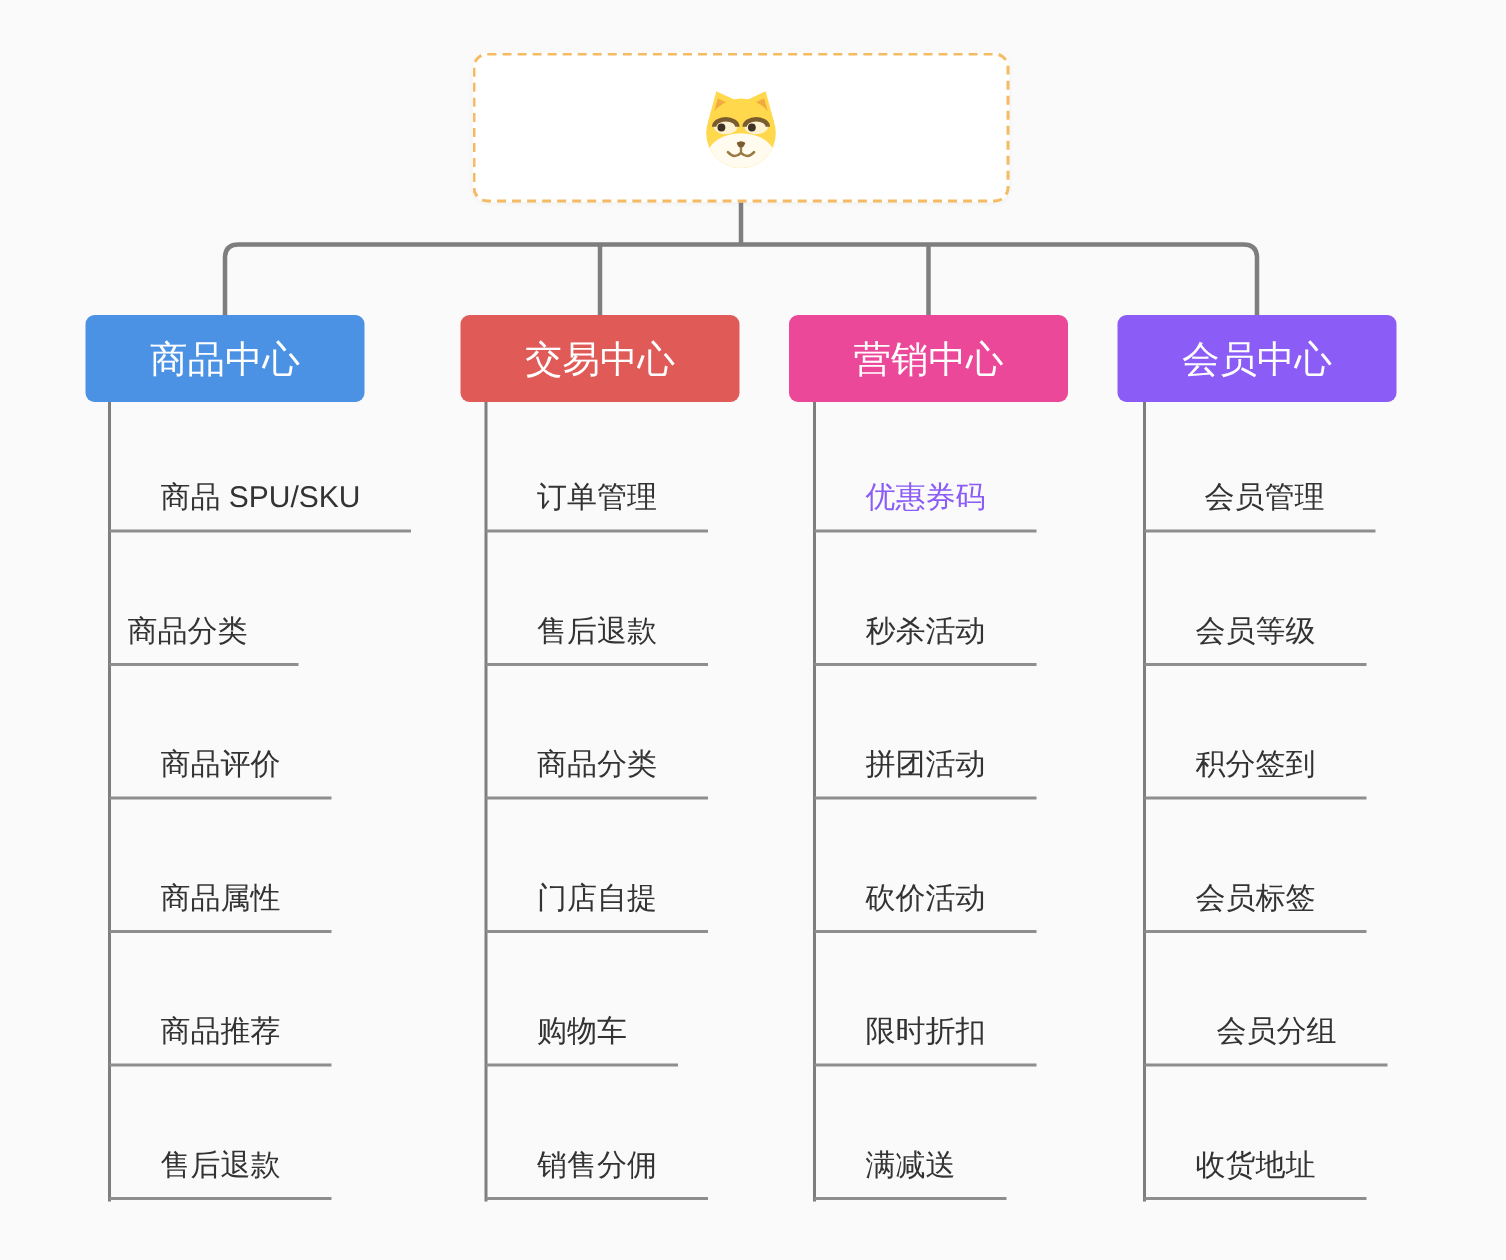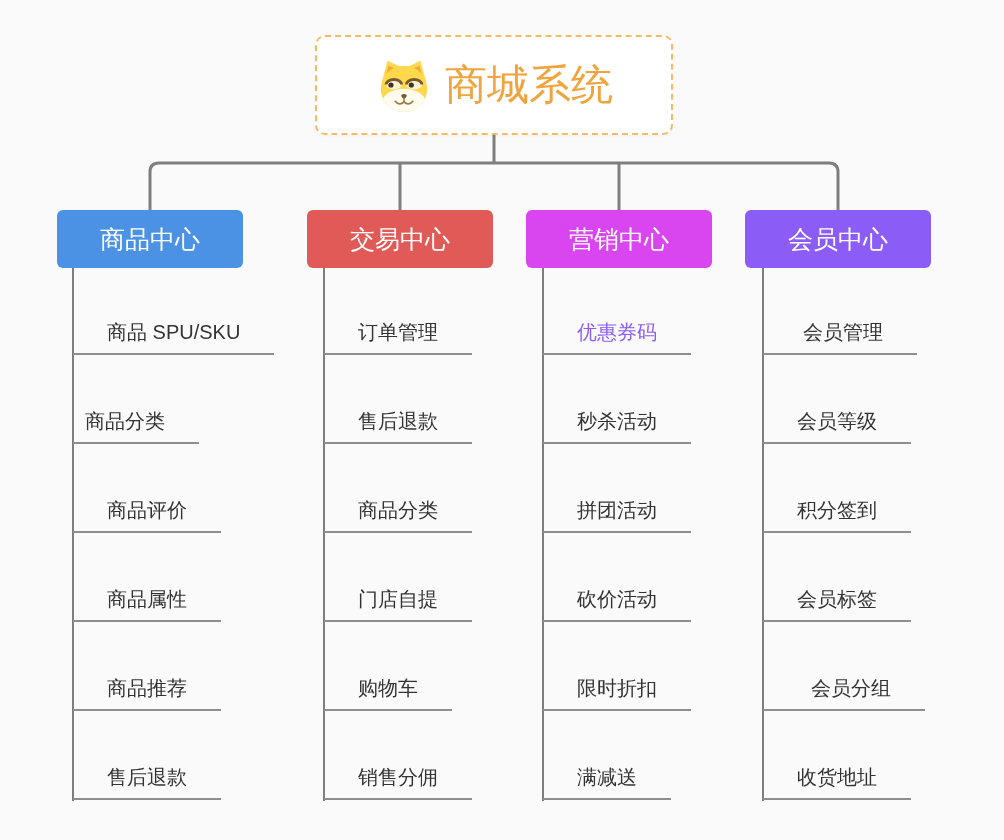--- a/index.html
+++ b/index.html
@@ -100,21 +100,20 @@
         <path d="M11.5,29.5 A8,5.2 0 0 1 27.5,29.5" fill="none" stroke="#7a5c2e" stroke-width="3"></path>
         <circle cx="16.5" cy="30" r="2.7" fill="#3f3222"></circle>
         <ellipse cx="40.5" cy="29.5" rx="8" ry="5.2" fill="#fdf3d4"></ellipse>
         <path d="M32.5,29.5 A8,5.2 0 0 1 48.5,29.5" fill="none" stroke="#7a5c2e" stroke-width="3"></path>
         <circle cx="37.5" cy="30" r="2.7" fill="#3f3222"></circle>
         <path d="M27,40.5 q3,-2.2 6,0 q-1,3.5 -3,3.5 q-2,0 -3,-3.5 z" fill="#7a5c2e"></path>
         <path d="M30,43.5 V47.5" stroke="#9a7a46" stroke-width="1.6" fill="none"></path>
         <path d="M21,47 Q25.5,52 30,47.5 Q34.5,52 39,47" stroke="#9a7a46" stroke-width="1.8" fill="none" stroke-linecap="round"></path>
       </svg>
     </span>
-    <span class="root-label" style="color: rgb(240, 164, 62);">商城系统</span>
   </div>
 
   <div id="branches">
       <div class="branch-node" style="left: 57px; background: rgb(76, 146, 228);">
         <span>商品中心</span>
       </div>
       <div class="leaf-node" style="left: 73px; top: 355px; border-bottom-color: rgb(142, 142, 142); color: rgb(51, 51, 51);">商品 SPU/SKU</div>
       <div class="leaf-node" style="left: 73px; top: 444px; border-bottom-color: rgb(142, 142, 142); color: rgb(51, 51, 51); padding-left: 12px;">商品分类</div>
       <div class="leaf-node" style="left: 73px; top: 533px; border-bottom-color: rgb(142, 142, 142); color: rgb(51, 51, 51);">商品评价</div>
       <div class="leaf-node" style="left: 73px; top: 622px; border-bottom-color: rgb(142, 142, 142); color: rgb(51, 51, 51);">商品属性</div>
@@ -122,21 +121,21 @@
       <div class="leaf-node" style="left: 73px; top: 800px; border-bottom-color: rgb(142, 142, 142); color: rgb(51, 51, 51);">售后退款</div>
       <div class="branch-node" style="left: 307px; background: rgb(224, 90, 88);">
         <span>交易中心</span>
       </div>
       <div class="leaf-node" style="left: 324px; top: 355px; border-bottom-color: rgb(142, 142, 142); color: rgb(51, 51, 51);">订单管理</div>
       <div class="leaf-node" style="left: 324px; top: 444px; border-bottom-color: rgb(142, 142, 142); color: rgb(51, 51, 51);">售后退款</div>
       <div class="leaf-node" style="left: 324px; top: 533px; border-bottom-color: rgb(142, 142, 142); color: rgb(51, 51, 51);">商品分类</div>
       <div class="leaf-node" style="left: 324px; top: 622px; border-bottom-color: rgb(142, 142, 142); color: rgb(51, 51, 51);">门店自提</div>
       <div class="leaf-node" style="left: 324px; top: 711px; border-bottom-color: rgb(142, 142, 142); color: rgb(51, 51, 51);">购物车</div>
       <div class="leaf-node" style="left: 324px; top: 800px; border-bottom-color: rgb(142, 142, 142); color: rgb(51, 51, 51);">销售分佣</div>
-      <div class="branch-node" style="left: 526px; background: #d946ef;">
+      <div class="branch-node" style="left: 526px; background: #ec4899;">
         <span>营销中心</span>
       </div>
       <div class="leaf-node" style="left: 543px; top: 355px; border-bottom-color: rgb(142, 142, 142); color: #8b5cf6;">优惠券码</div>
       <div class="leaf-node" style="left: 543px; top: 444px; border-bottom-color: rgb(142, 142, 142); color: rgb(51, 51, 51);">秒杀活动</div>
       <div class="leaf-node" style="left: 543px; top: 533px; border-bottom-color: rgb(142, 142, 142); color: rgb(51, 51, 51);">拼团活动</div>
       <div class="leaf-node" style="left: 543px; top: 622px; border-bottom-color: rgb(142, 142, 142); color: rgb(51, 51, 51);">砍价活动</div>
       <div class="leaf-node" style="left: 543px; top: 711px; border-bottom-color: rgb(142, 142, 142); color: rgb(51, 51, 51);">限时折扣</div>
       <div class="leaf-node" style="left: 543px; top: 800px; border-bottom-color: rgb(142, 142, 142); color: rgb(51, 51, 51);">满减送</div>
       <div class="branch-node" style="left: 745px; background: #8b5cf6;">
         <span>会员中心</span>

